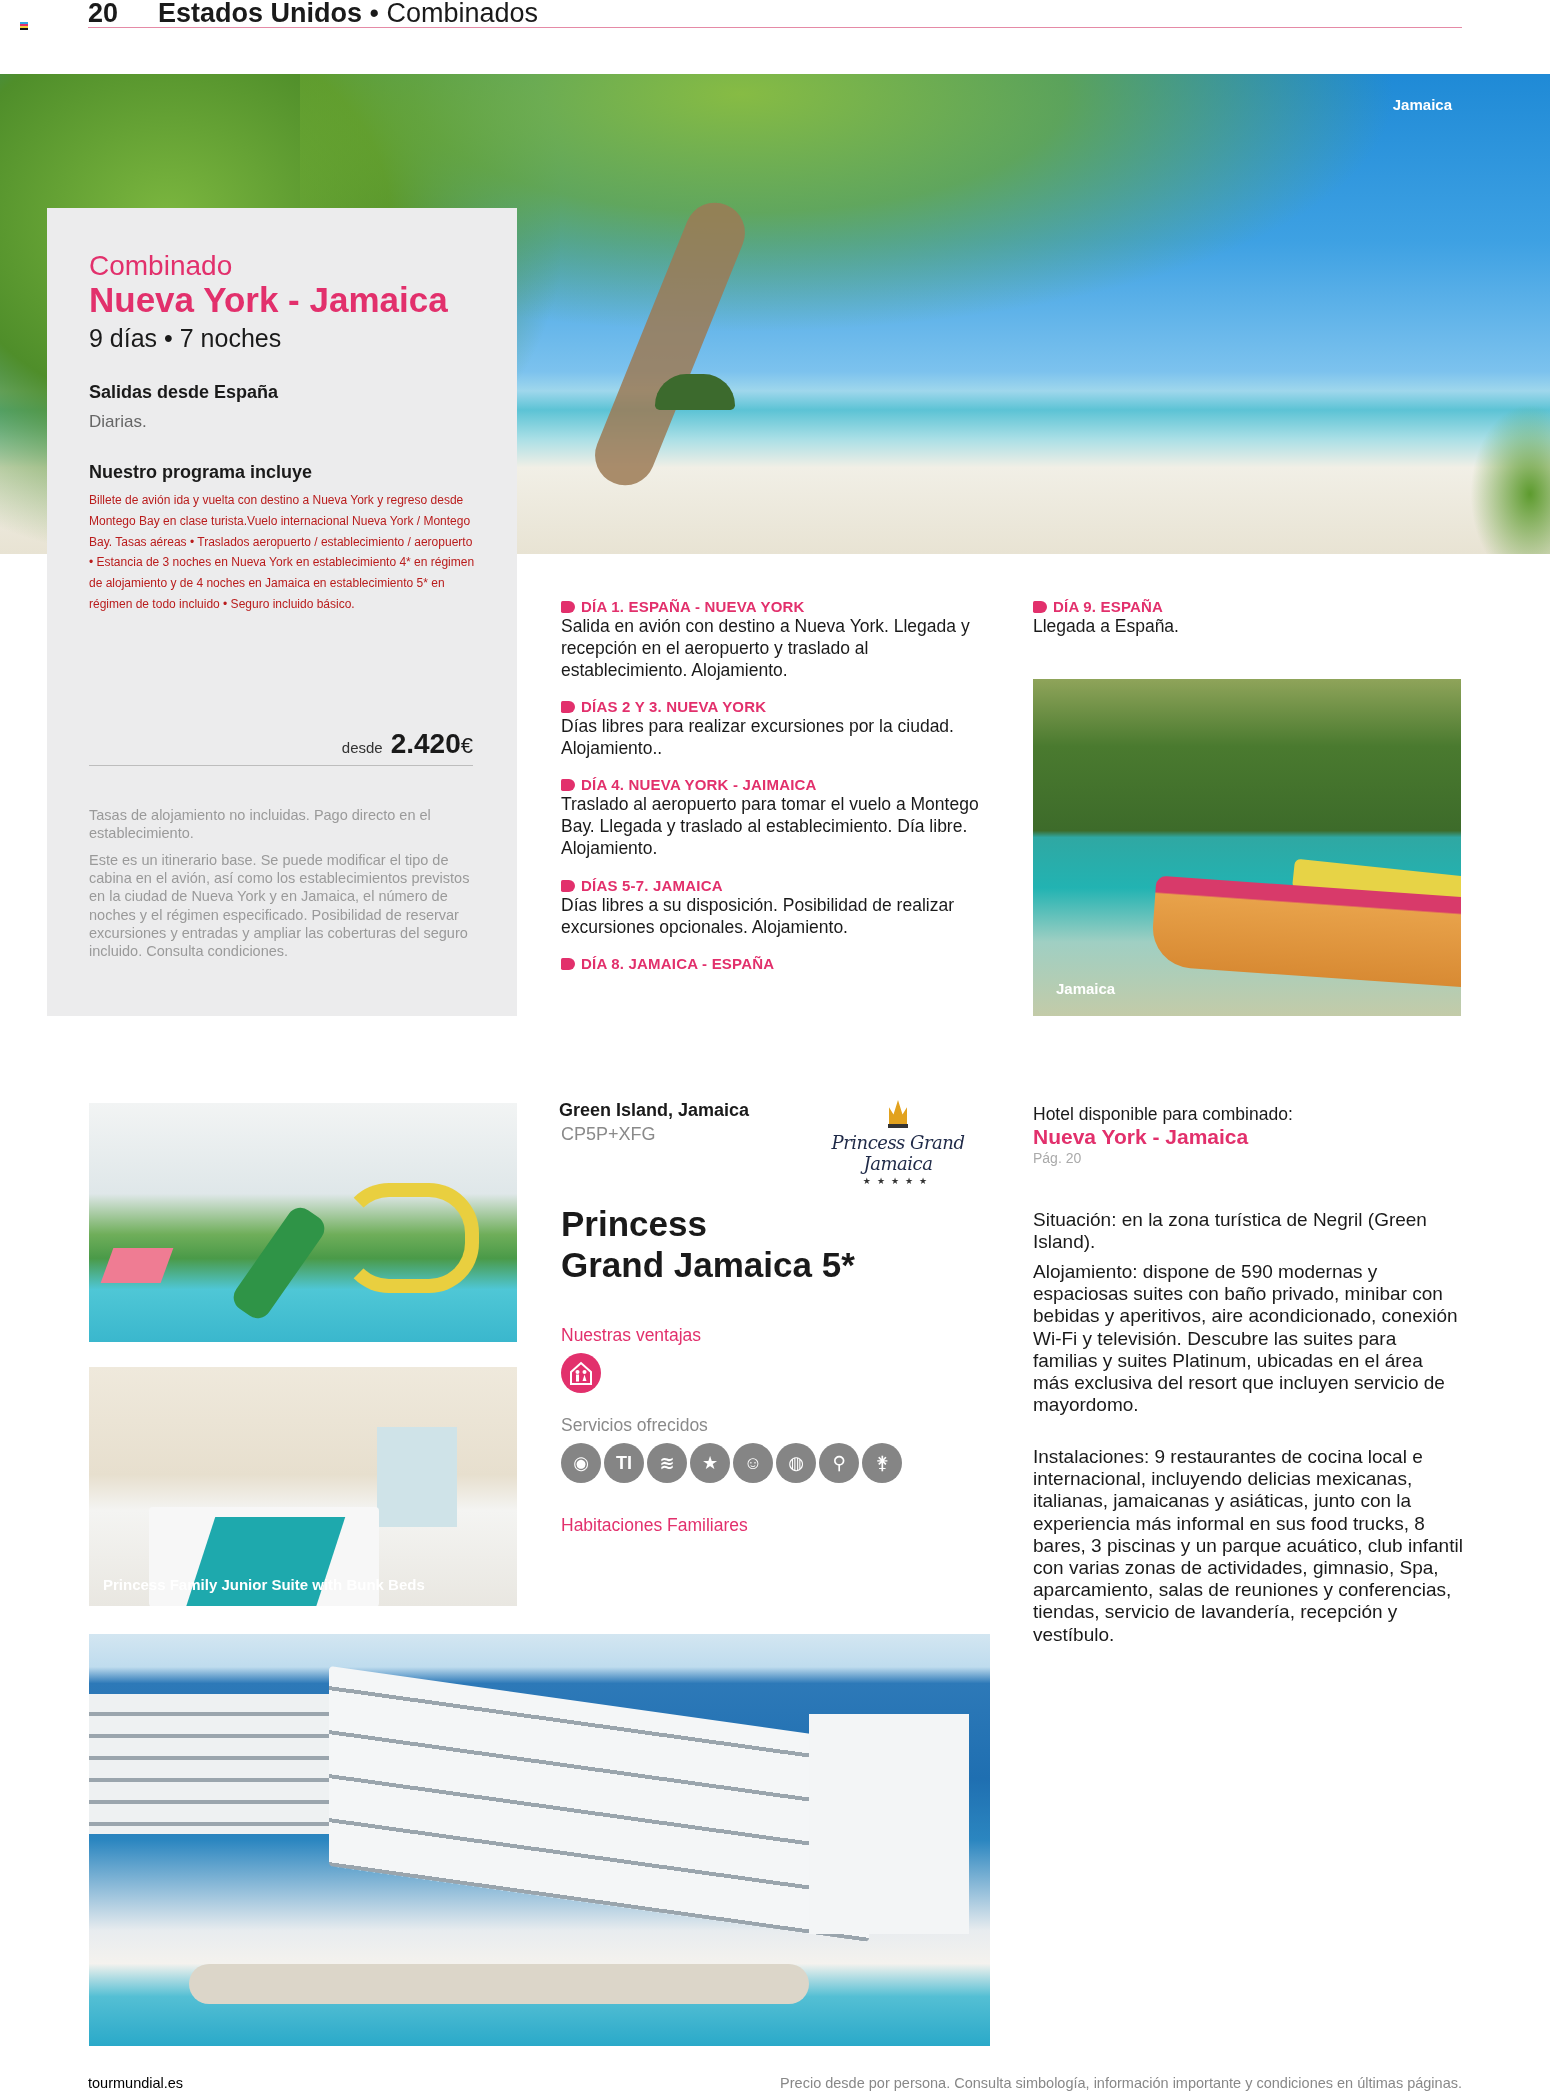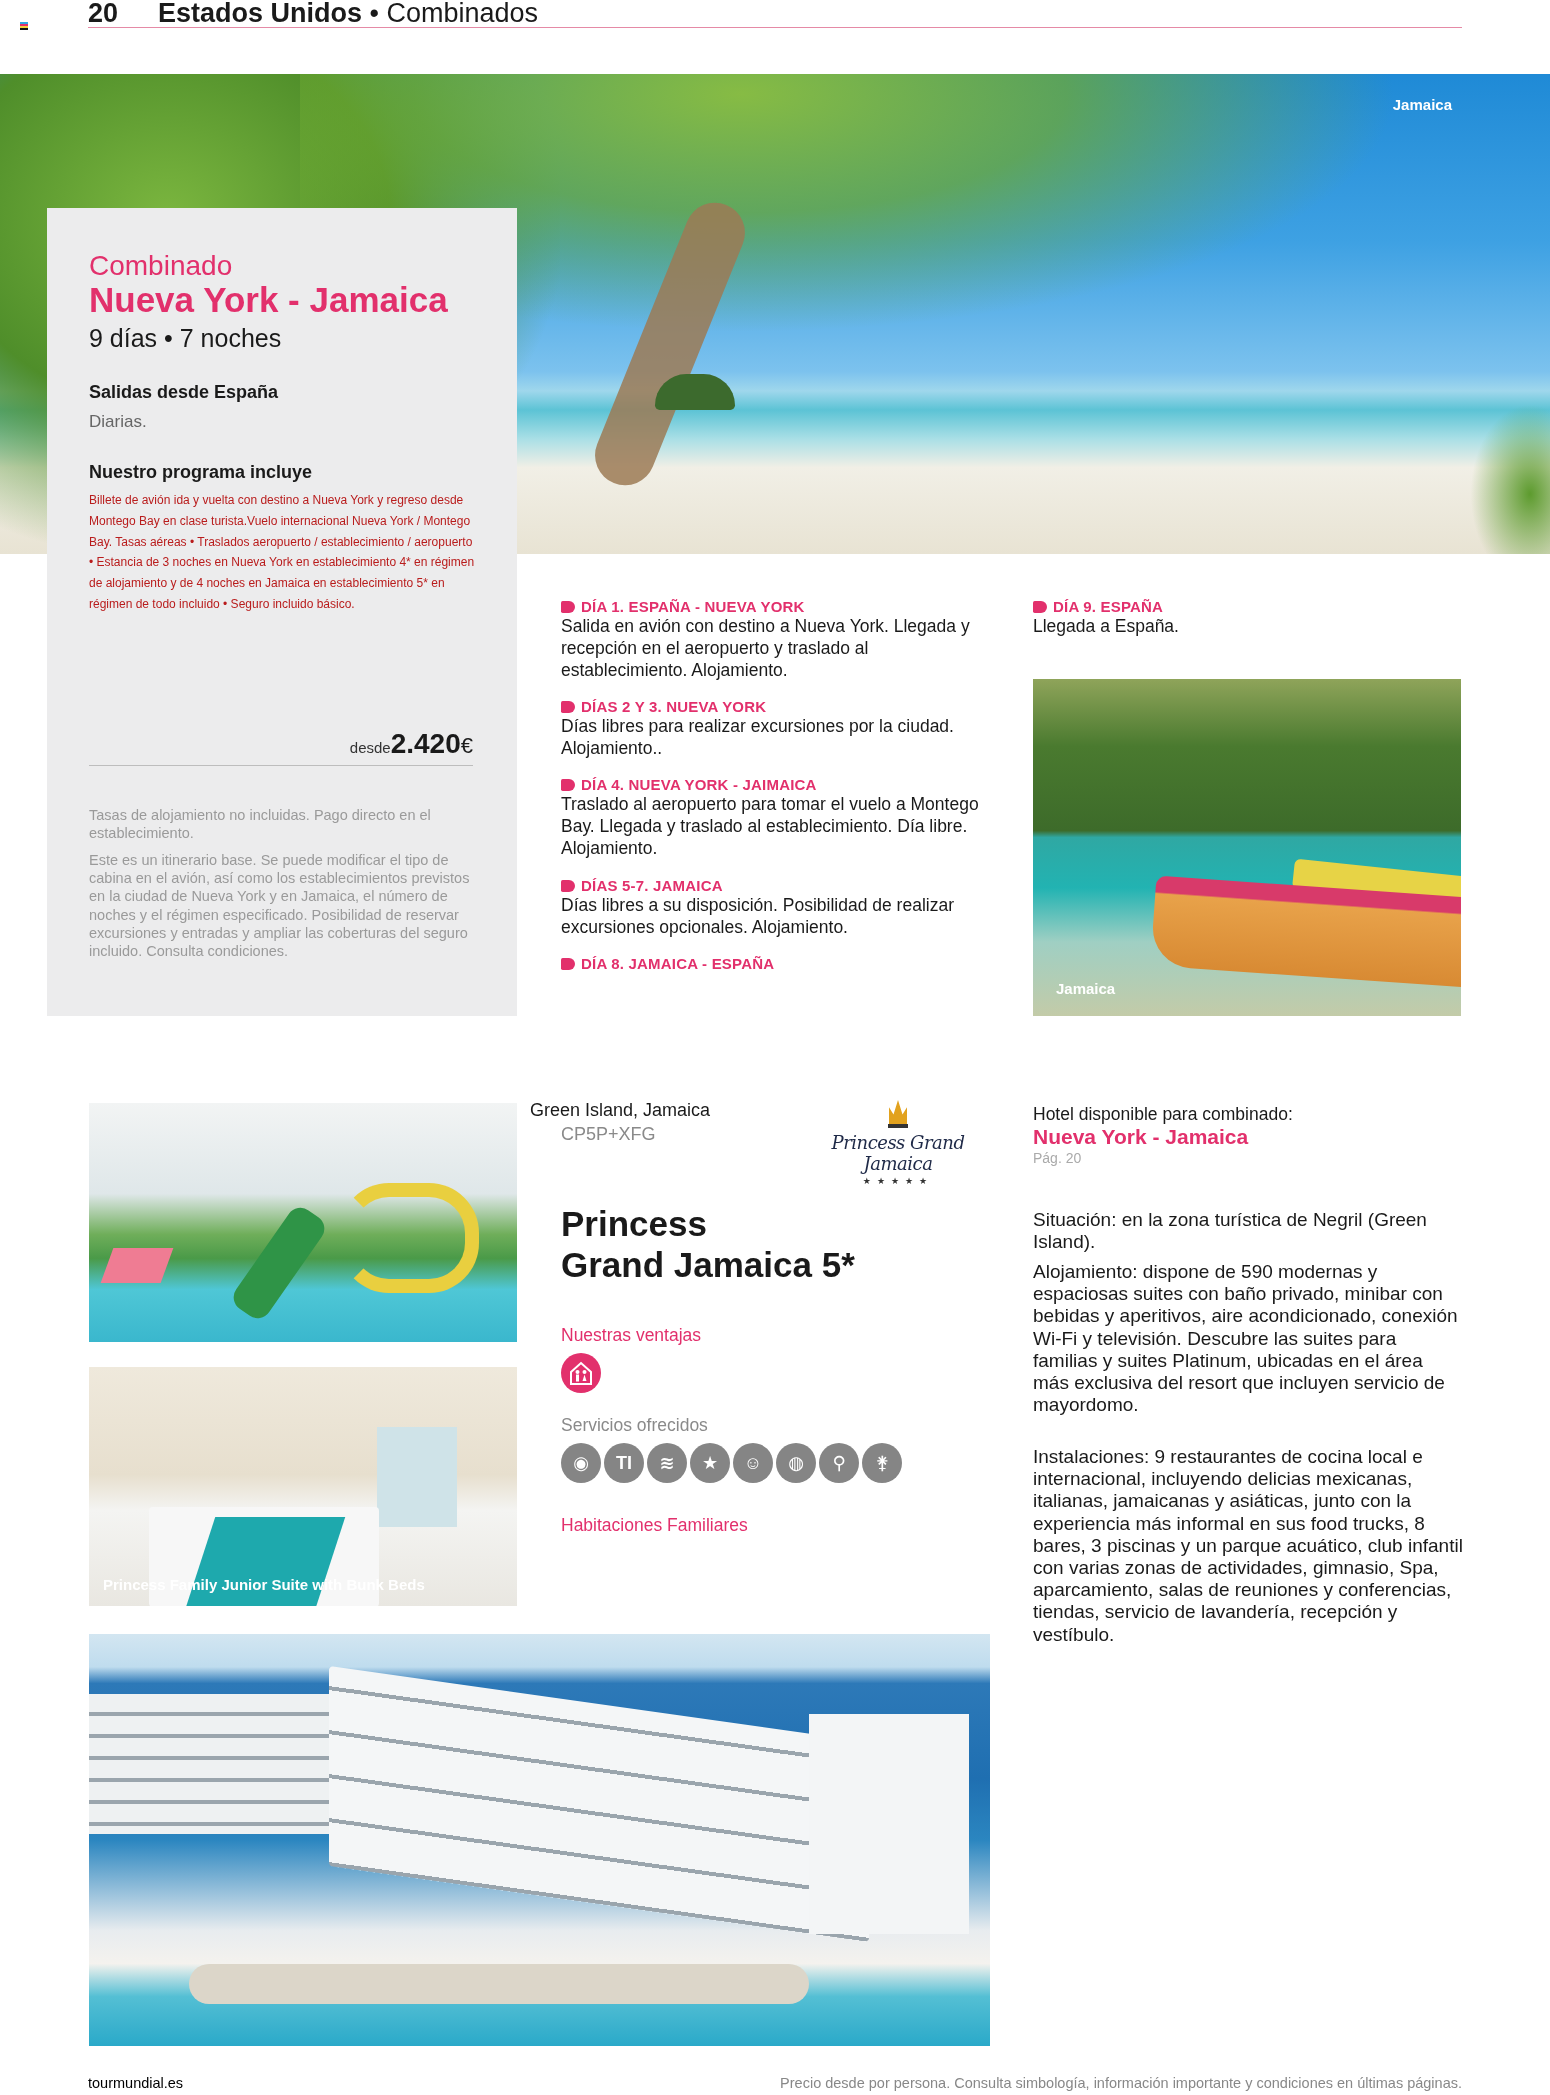--- a/index.html
+++ b/index.html
@@ -32,21 +32,21 @@
   .info-card { left: 47px; top: 208px; width: 470px; height: 808px; background: #ececed; }
   .card-sub { left: 89px; top: 250px; font-size: 28px; color: #e2306c; }
   .card-title { left: 89px; top: 280px; font-size: 35px; font-weight: bold; color: #e2306c; white-space: nowrap; }
   .card-dur { left: 89px; top: 324px; font-size: 25px; color: #1a1a1a; }
   .card-h { font-size: 18px; font-weight: bold; color: #1a1a1a; }
   .salidas-h { left: 89px; top: 382px; }
   .salidas-v { left: 89px; top: 412px; font-size: 17px; color: #666; }
   .incl-h { left: 89px; top: 462px; }
   .incl-body { left: 89px; top: 490px; width: 390px; font-size: 12px; line-height: 20.8px; color: #b91c1c; }
   .price-row { left: 89px; top: 728px; width: 384px; height: 38px; border-bottom: 1px solid #bdbdbd; text-align: right; }
-  .price-row .desde { font-size: 15px; color: #333; }
+  .price-row .desde { font-size: 15px; color: #333; margin-right: 8px; }
   .price-row .amount { font-size: 28px; font-weight: bold; color: #1a1a1a; }
   .price-row .cur { font-size: 22px; color: #1a1a1a; }
   .note { left: 89px; width: 390px; font-size: 14.5px; line-height: 18.2px; color: #9a9a9a; }
   .note1 { top: 806px; }
   .note2 { top: 851px; }
 
   
   .day { width: 430px; }
   .day-h { font-size: 15px; font-weight: bold; color: #e2306c; display: flex; align-items: center; gap: 6px; letter-spacing: 0.2px; }
   .day-h .tag { width: 14px; height: 12px; background: #e2306c; border-radius: 2px 7px 7px 2px; display: inline-block; }
@@ -81,21 +81,21 @@
   .room-caption { left: 103px; top: 1576px; white-space: nowrap; }
 
   .resort { left: 89px; top: 1634px; width: 901px; height: 412px; overflow: hidden;
     background: linear-gradient(180deg, #d3e6f1 0%, #bfdcee 8%, #2d79b8 12%, #1f6fb1 35%, #2b86c0 50%, #e8ecef 72%, #f4f2ee 80%, #54bfd4 88%, #2aa9c9 100%); }
   .resort .bldg { position: absolute; left: 240px; top: 70px; width: 540px; height: 200px; background: repeating-linear-gradient(180deg, #f4f6f7 0 20px, #9aa5ad 20px 24px, #f4f6f7 24px 44px); transform: skewY(8deg); border-radius: 4px; }
   .resort .bldg2 { position: absolute; left: 0; top: 60px; width: 240px; height: 140px; background: repeating-linear-gradient(180deg, #eef1f2 0 18px, #9aa5ad 18px 22px); }
   .resort .tower { position: absolute; left: 720px; top: 80px; width: 160px; height: 220px; background: #f3f5f6; }
   .resort .rocks { position: absolute; left: 100px; top: 330px; width: 620px; height: 40px; background: #dcd6c9; border-radius: 20px; }
 
   
-  .loc { left: 530px; top: 1100px; font-size: 18px; font-weight: normal; color: #1a1a1a; }
+  .loc { left: 559px; top: 1100px; font-size: 18px; font-weight: bold; color: #1a1a1a; }
   .code { left: 561px; top: 1124px; font-size: 18px; color: #8a8a8a; }
   .logo { left: 808px; top: 1100px; width: 180px; height: 80px; text-align: center; }
   .logo .crown { width: 18px; height: 24px; margin: 0 auto; background: #e2a21e; clip-path: polygon(0 100%, 0 30%, 25% 60%, 50% 0, 75% 60%, 100% 30%, 100% 100%); }
   .logo .crown-base { width: 20px; height: 4px; margin: 0 auto 4px; background: #333; }
   .logo .name { font-family: "DejaVu Serif", "Liberation Serif", serif; font-style: italic; font-size: 18px; color: #1f2a48; letter-spacing: -0.5px; }
   .logo .stars { font-size: 9px; color: #333; letter-spacing: 6px; margin-top: 2px; }
   .hotel-name { left: 561px; top: 1203px; font-size: 35px; line-height: 41px; font-weight: bold; color: #1a1a1a; }
   .ventajas-h { left: 561px; top: 1325px; font-size: 17.5px; color: #e2306c; }
   .ventaja-icon { left: 561px; top: 1353px; width: 40px; height: 40px; border-radius: 50%; background: #e2306c; display: flex; align-items: center; justify-content: center; }
   .servicios-h { left: 561px; top: 1415px; font-size: 17.5px; color: #8a8a8a; }

